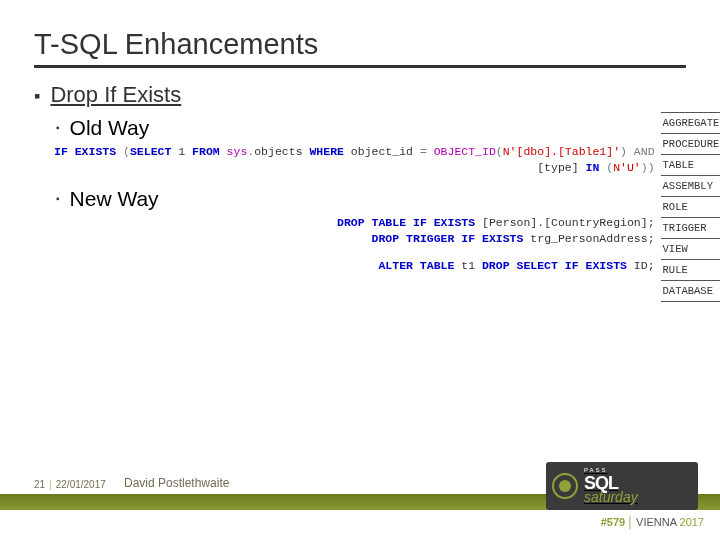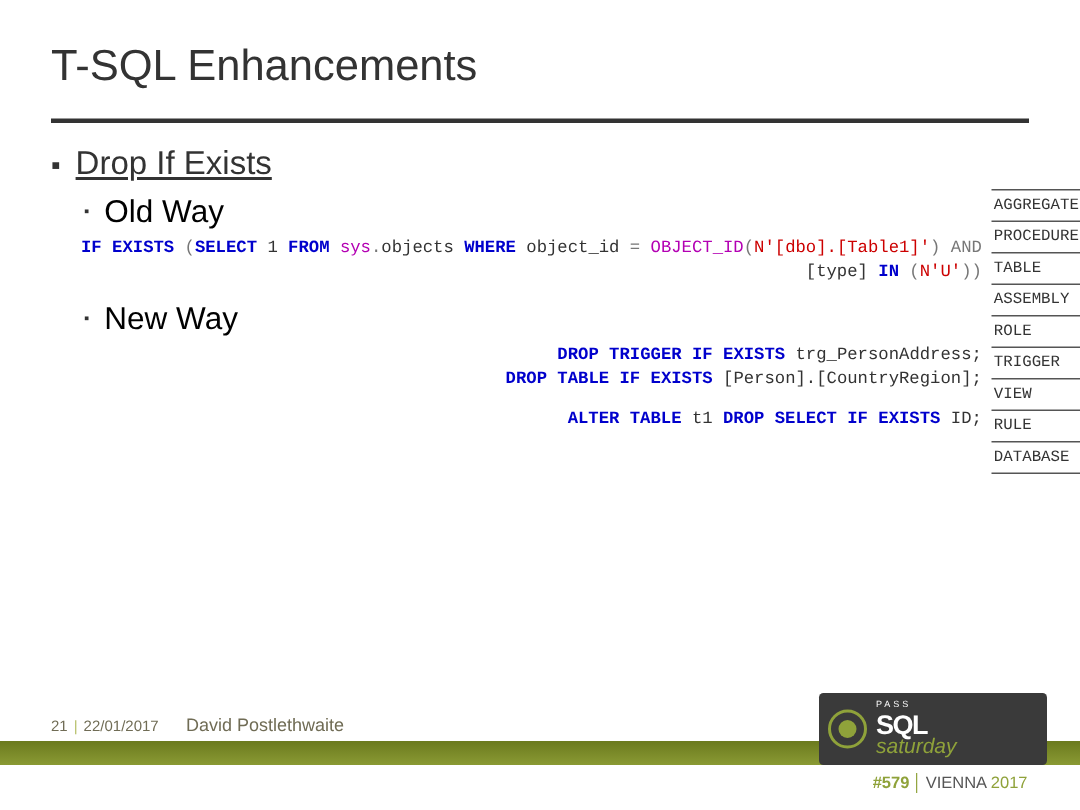--- a/index.html
+++ b/index.html
@@ -8,21 +8,21 @@
     font-family: Arial, Helvetica, sans-serif;
     background: #fff;
     position: relative;
     overflow: hidden;
   }
   .slide { padding: 28px 34px 0 34px; }
   .title {
     font-size: 29px;
     color: #333;
     font-weight: 400;
-    padding-bottom: 18px;
+    padding-bottom: 4px;
     border-bottom: 3px solid #333;
     margin-bottom: 14px;
   }
   .section {
     display: flex;
     align-items: baseline;
     margin-bottom: 2px;
   }
   .bullet {
     font-size: 18px;
@@ -89,36 +89,37 @@
     font-size: 12px; color: #706c55;
   }
   .logo {
     position: absolute;
     right: 22px; bottom: 30px;
     width: 152px; height: 48px;
     background: #3a3a3a;
     border-radius: 3px;
     display: flex; align-items: center;
     padding-left: 6px;
+    text-decoration: underline;
   }
   .logo-key {
     width: 26px; height: 26px;
     border: 2px solid #8fa23a;
     border-radius: 50%;
     display:flex;align-items:center;justify-content:center;
     margin-right: 6px;
   }
   .logo-key-inner { width: 12px; height: 12px; background:#8fa23a; border-radius:50%; position:relative; }
   .logo-text { display:flex; flex-direction:column; line-height:0.9; }
   .logo-sql { color:#fff; font-weight:bold; font-size:18px; letter-spacing:-1px; }
   .logo-sat { color:#8fa23a; font-size:14px; font-style:italic;text-align:right; }
   .logo-pass { color:#fff; font-size:6px; letter-spacing:2px; margin-bottom:1px; }
   .event-tag {
     position: absolute;
-    right: 35px; bottom: 12px;
+    right: 16px; bottom: 12px;
     font-size: 11px; color: #555;
   }
   .event-num { color:#8fa23a; font-weight:bold; }
   .event-bar { color:#8fa23a; margin:0 2px; font-weight:bold; }
   .event-city { color:#555; }
   .event-year { color:#8fa23a; }
 </style>
 </head>
 <body>
 
@@ -141,22 +142,22 @@
         <div class="code-row"><span class="kw">IF</span><span class="kw"> EXISTS </span><span class="gy">(</span><span class="kw">SELECT</span><span class="nm"> 1 </span><span class="kw">FROM </span><span class="fn">sys</span><span class="gy">.</span><span class="nm">objects </span><span class="kw">WHERE </span><span class="nm">object_id </span><span class="gy">=</span><span> </span><span class="fn">OBJECT_ID</span><span class="gy">(</span><span class="str">N'[dbo].[Table1]'</span><span class="gy">)</span><span class="gy"> AND</span></div>
         <div class="code-row"><span class="nm">[type] </span><span class="kw">IN </span><span class="gy">(</span><span class="str">N'U'</span><span class="gy">))</span></div>
       </div>
 
       <div class="section indent2" style="margin-top:12px;">
         <span class="bullet small">▪</span>
         <span class="h2">New Way</span>
       </div>
 
       <div class="code-block">
+        <div class="code-row"><span class="kw">DROP</span><span> </span><span class="kw">TABLE</span><span> </span><span class="kw">IF</span><span> </span><span class="kw">EXISTS</span><span class="nm"> [Person].[CountryRegion];</span></div>
         <div class="code-row"><span class="kw">DROP</span><span> </span><span class="kw">TRIGGER</span><span> </span><span class="kw">IF</span><span> </span><span class="kw">EXISTS</span><span class="nm"> trg_PersonAddress;</span></div>
-        <div class="code-row"><span class="kw">DROP</span><span> </span><span class="kw">TABLE</span><span> </span><span class="kw">IF</span><span> </span><span class="kw">EXISTS</span><span class="nm"> [Person].[CountryRegion];</span></div>
       </div>
 
       <div class="code-block" style="margin-top:12px;">
         <div class="code-row"><span class="kw">ALTER</span><span> </span><span class="kw">TABLE</span><span class="nm"> t1 </span><span class="kw">DROP</span><span> </span><span class="kw">SELECT</span><span> </span><span class="kw">IF</span><span> </span><span class="kw">EXISTS</span><span class="nm"> ID;</span></div>
       </div>
     </div>
 
     <table class="obj-table">
       <tbody id="obj-tbody">
           <tr>

